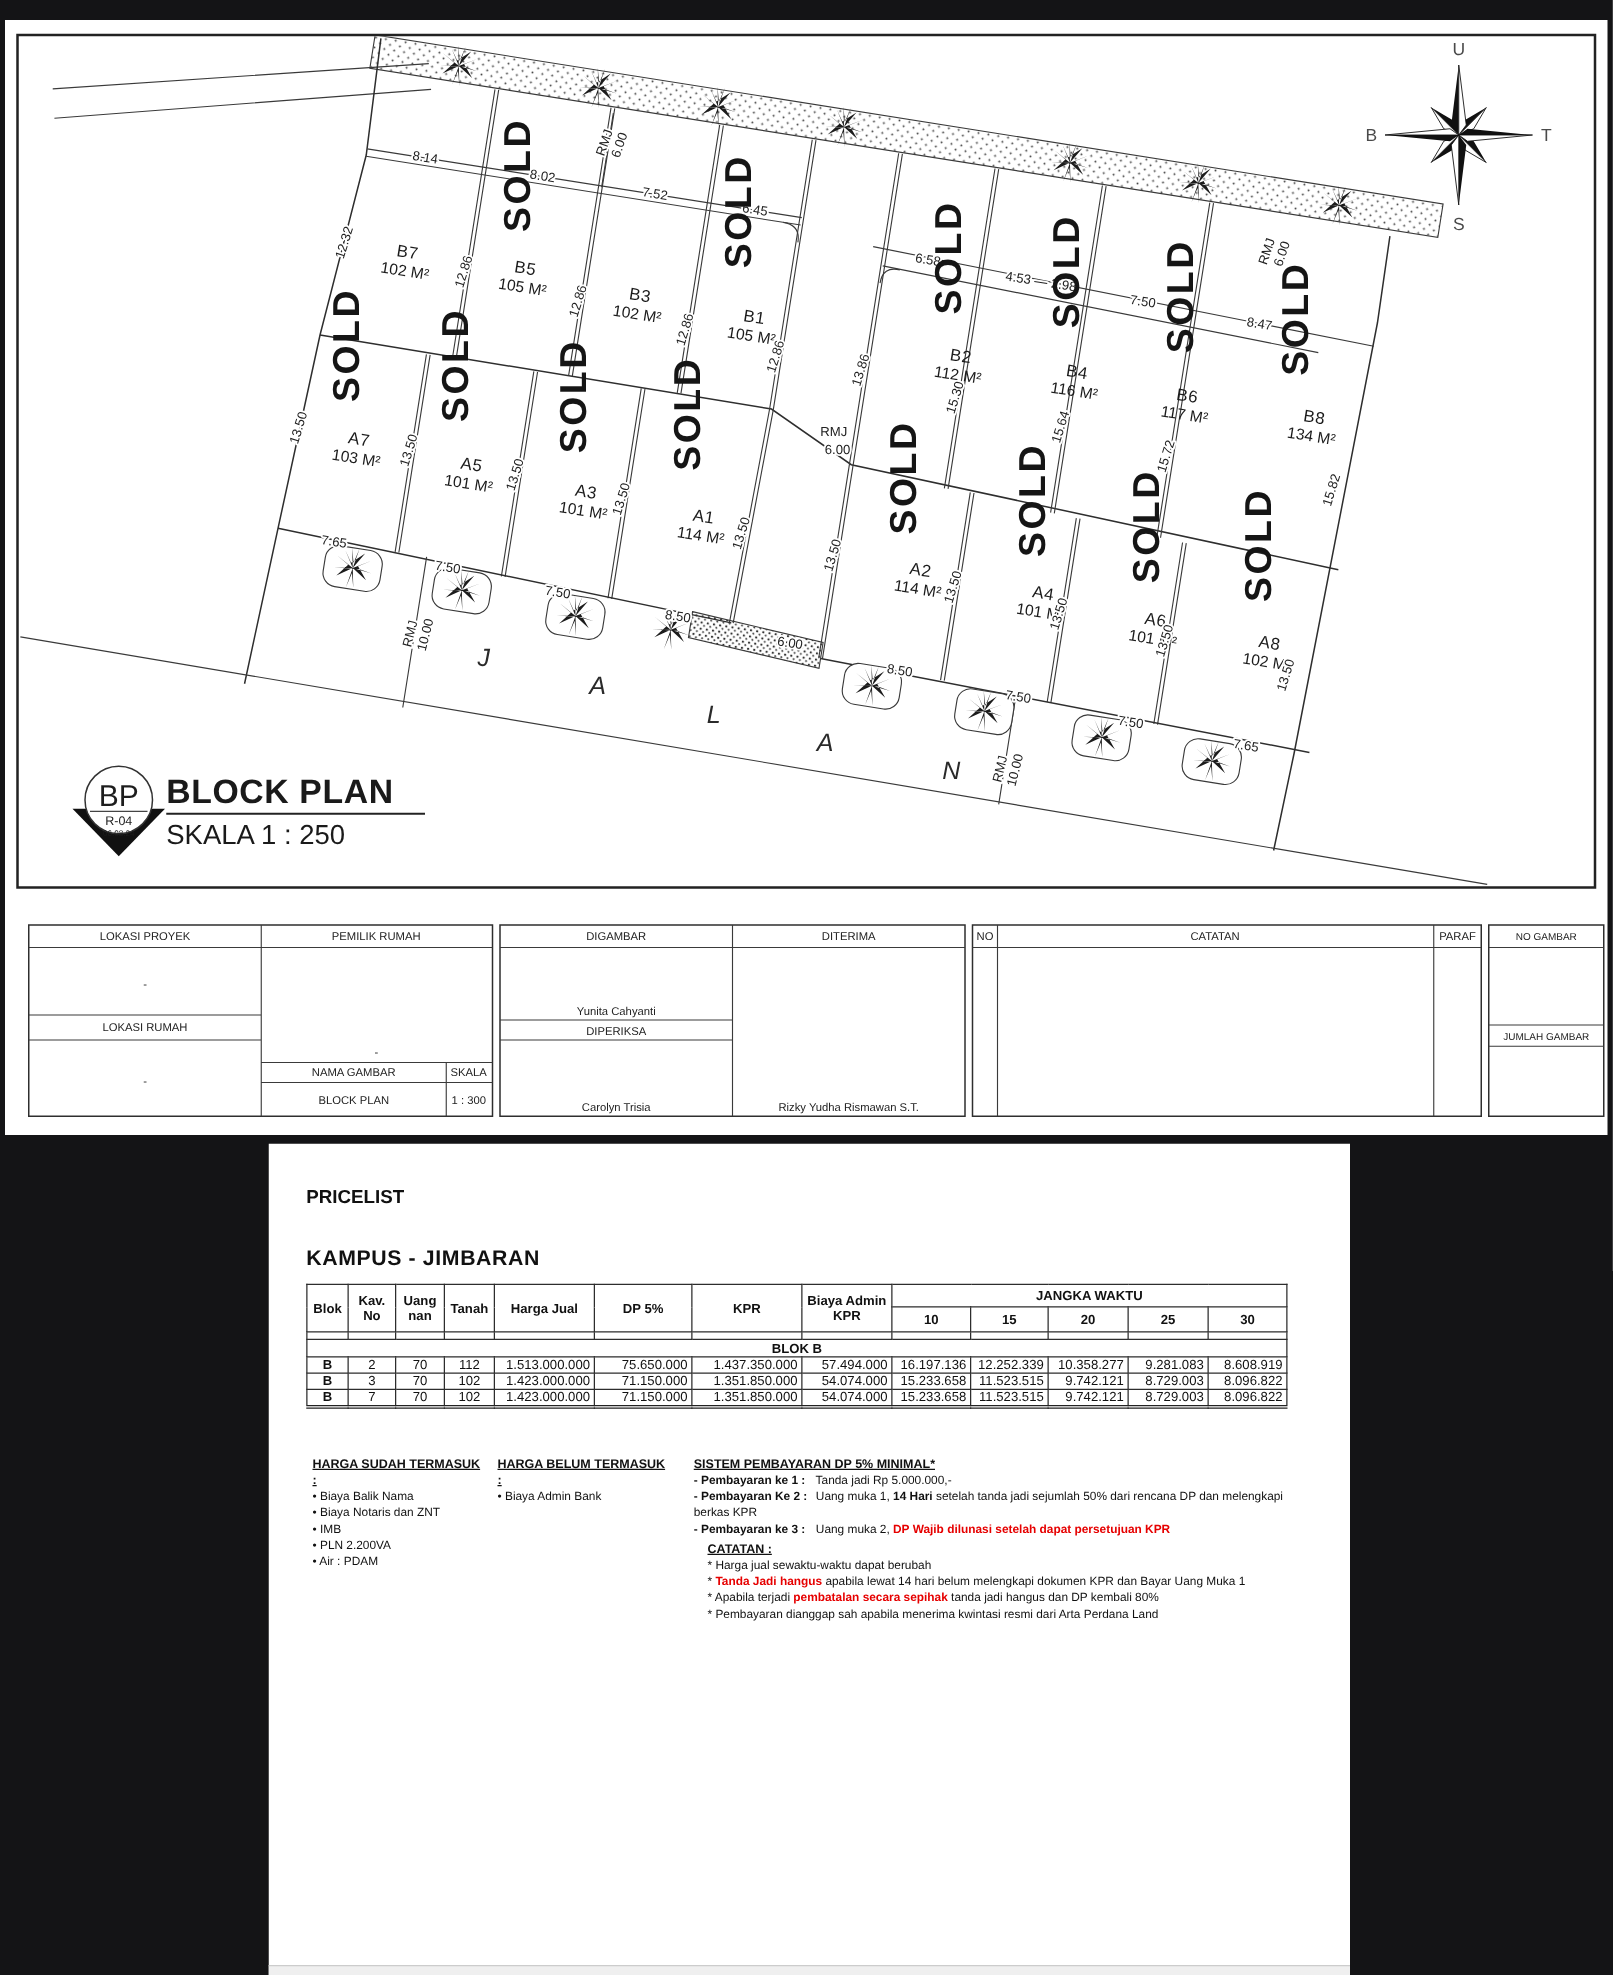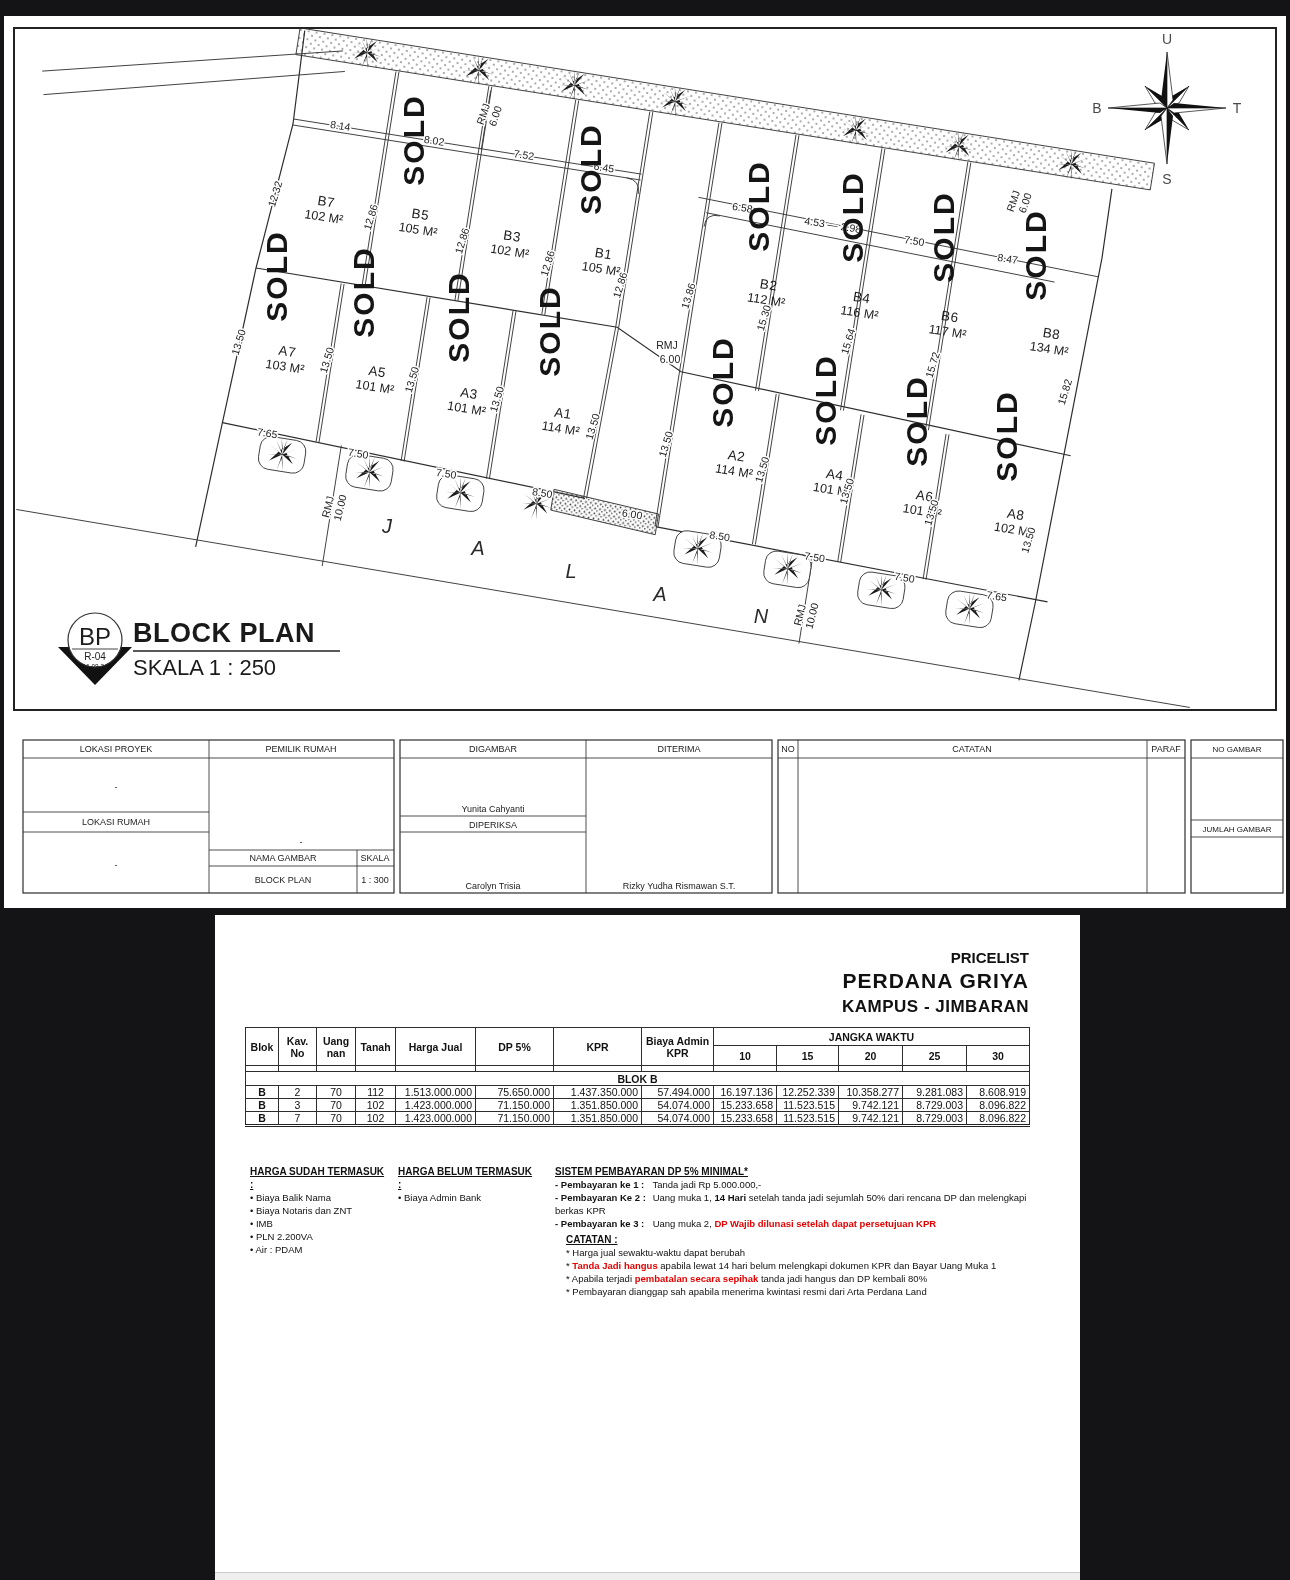--- a/index.html
+++ b/index.html
@@ -15,21 +15,21 @@
   .par{font-size:12.5px;text-anchor:middle;fill:#1b1b1b;}
   .sold{font-size:30px;font-weight:bold;letter-spacing:2px;text-anchor:middle;fill:#151515;}
   .rmj{font-size:10.5px;text-anchor:middle;fill:#222;paint-order:stroke;stroke:#fff;stroke-width:3px;}
   .jal{font-size:20px;font-style:italic;text-anchor:middle;fill:#2a2a2a;}
   .tb{font-size:9px;text-anchor:middle;fill:#222;}
   .tbs{font-size:8px;text-anchor:middle;fill:#222;}
   .ttl{font-size:27px;font-weight:600;fill:#1a1a1a;letter-spacing:.5px;}
   .ttl2{font-size:22px;fill:#1a1a1a;}
   .cmp{font-size:14px;fill:#4a4a4a;text-anchor:middle;}
   
-  .pl-title{position:absolute;left:30px;width:784px;text-align:right;font-weight:bold;color:#111;}
+  .pl-title{position:absolute;left:30px;width:784px;text-align:left;font-weight:bold;color:#111;}
   .pl-table{position:absolute;left:30px;top:112px;border-collapse:collapse;table-layout:fixed;width:784px;}
   .pl-table td,.pl-table th{border:1px solid #2d2d2d;font-size:10.5px;color:#111;padding:0 3px;overflow:hidden;white-space:nowrap;}
   .pl-table th{font-weight:bold;}
   .num{text-align:right;}
   .ctr{text-align:center;}
   .grp{color:#e60000;font-weight:bold;text-align:center;}
   .notes{position:absolute;font-size:9.5px;color:#111;line-height:13px;}
   .nt{font-weight:bold;text-decoration:underline;font-size:10px;}
   .red{color:#e60000;}
   .b{font-weight:bold;}
@@ -302,21 +302,20 @@
       <text class="tb" x="972" y="752">CATATAN</text>
       <text class="tb" x="1166" y="752">PARAF</text>
       <text class="tbs" x="1237" y="752">NO GAMBAR</text>
       <text class="tbs" x="1237" y="832">JUMLAH GAMBAR</text>
     </g>
   </svg>
   </div>
 
   <div class="page2">
     <div class="pl-title" style="top:34px;font-size:15px;">PRICELIST</div>
-    <div class="pl-title" style="top:54px;font-size:21px;letter-spacing:1px;">PERDANA GRIYA</div>
     <div class="pl-title" style="top:82px;font-size:17px;letter-spacing:.5px;">KAMPUS - JIMBARAN</div>
 
     <table class="pl-table">
       <colgroup>
         <col style="width:33px">
           <col style="width:38px">
           <col style="width:39px">
           <col style="width:40px">
         <col style="width:80px">
           <col style="width:78px">

